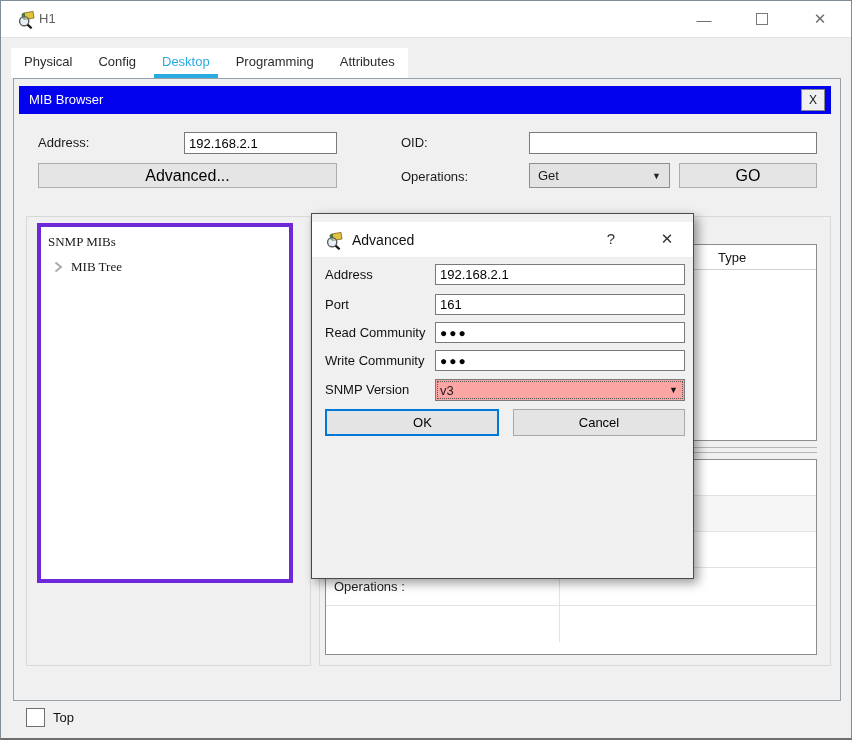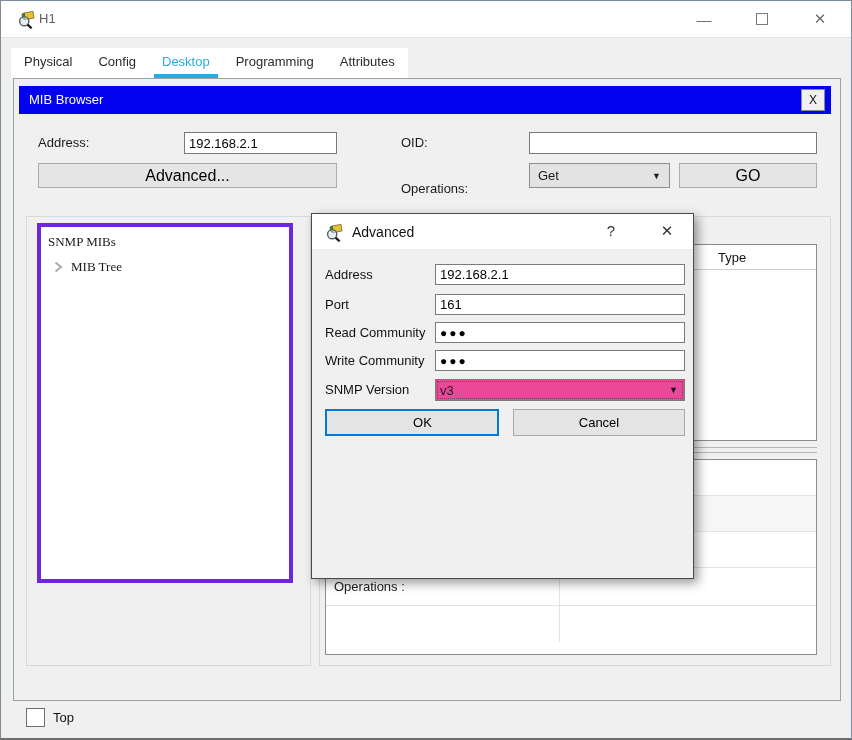--- a/index.html
+++ b/index.html
@@ -45,29 +45,29 @@
   .splitter{position:absolute;left:324px;top:446px;width:492px;height:6px;border-top:1px solid #b5b5b5;border-bottom:1px solid #b5b5b5;background:#f0f0f0;}
   .detail-table{position:absolute;left:324px;top:458px;width:492px;height:196px;background:#fff;border:1px solid #8c8c8c;}
   .drow{width:100%;border-bottom:1px solid #e3e3e3;padding-left:8px;color:#222;}
   .drow.alt{background:#f6f6f6;}
   .col-divider{position:absolute;left:233px;top:0;width:1px;height:182px;background:#e3e3e3;}
   
   .footer-check{position:absolute;left:25px;top:707px;width:19px;height:19px;background:#fff;border:1px solid #6e6e6e;}
   .footer-label{position:absolute;left:52px;top:707px;line-height:19px;color:#111;}
   
   .dialog{position:absolute;left:310px;top:212px;width:383px;height:366px;background:#f0f0f0;border:1px solid #4a4a4a;box-shadow:4px 4px 10px rgba(0,0,0,0.4);z-index:10;}
-  .dlg-titlebar{position:absolute;left:0;top:0;width:100%;height:36px;background:#ffffff;border-bottom:1px solid #ededed;}
+  .dlg-titlebar{position:absolute;left:0;top:8px;width:100%;height:36px;background:#ffffff;border-bottom:1px solid #ededed;}
   .dlg-titlebar .dlg-logo{position:absolute;left:13px;top:8px;width:20px;height:20px;}
   .dlg-title{position:absolute;left:40px;top:10px;font-size:14px;color:#111;}
   .dlg-help{position:absolute;right:72px;top:8px;font-size:15px;color:#333;width:20px;text-align:center;}
   .dlg-close{position:absolute;right:16px;top:8px;font-size:15px;color:#333;width:20px;text-align:center;}
   .dlg-label{position:absolute;left:13px;line-height:21px;color:#111;}
   .dlg-input{position:absolute;left:123px;width:250px;height:21px;border:1px solid #7a7a7a;background:#fff;padding:0 4px;font-family:"Liberation Sans",sans-serif;font-size:13px;color:#000;}
   .dlg-input.pw{font-size:12px;letter-spacing:2px;font-weight:bold;}
-  .dlg-combo{position:absolute;left:123px;top:165px;width:250px;height:22px;background:#ec4899;border:1px solid #7a7a7a;outline:1px dotted #555;outline-offset:-3px;display:flex;align-items:center;justify-content:space-between;padding:0 6px 0 4px;}
+  .dlg-combo{position:absolute;left:123px;top:165px;width:250px;height:22px;background:#fca5a5;border:1px solid #7a7a7a;outline:1px dotted #555;outline-offset:-3px;display:flex;align-items:center;justify-content:space-between;padding:0 6px 0 4px;}
   .dlg-combo .arrow{font-size:9px;color:#111;}
   .dlg-btn{position:absolute;top:195px;height:27px;background:#e4e4e4;font-family:"Liberation Sans",sans-serif;font-size:13px;color:#000;text-align:center;}
   .btn-ok{left:13px;width:174px;border:2px solid #0078d7;line-height:23px;padding-left:21px;}
   .btn-cancel{left:201px;width:172px;border:1px solid #a9a9a9;line-height:25px;}
 </style>
 </head>
 <body>
 
 <div class="window">
 
@@ -104,21 +104,21 @@
     <span>MIB Browser</span>
     <div class="bar-close">X</div>
   </div>
 
   <span class="flabel" style="left:37px;top:131px;">Address:</span>
   <input class="tinput" style="left: 183px; top: 131px; width: 153px;" value="192.168.2.1">
   <span class="flabel" style="left:400px;top:131px;">OID:</span>
   <input class="tinput" style="left: 528px; top: 131px; width: 288px;" value="">
 
   <div class="gbtn" style="left:37px;top:162px;width:299px;">Advanced...</div>
-  <span class="flabel" style="left:400px;top:163px;line-height:25px;margin-top:12px;">Operations:</span>
+  <span class="flabel" style="left:400px;top:163px;line-height:25px;">Operations:</span>
   <div class="combo" style="left:528px;top:162px;width:141px;">
     <span>Get</span>
     <span class="arrow">▼</span>
   </div>
   <div class="gbtn" style="left:678px;top:162px;width:138px;">GO</div>
 
   <div class="groupbox" style="left:25px;top:215px;width:285px;height:450px;"></div>
   <div class="mib-list">
     <div class="list-title">SNMP MIBs</div>
     <div class="tree-item">

